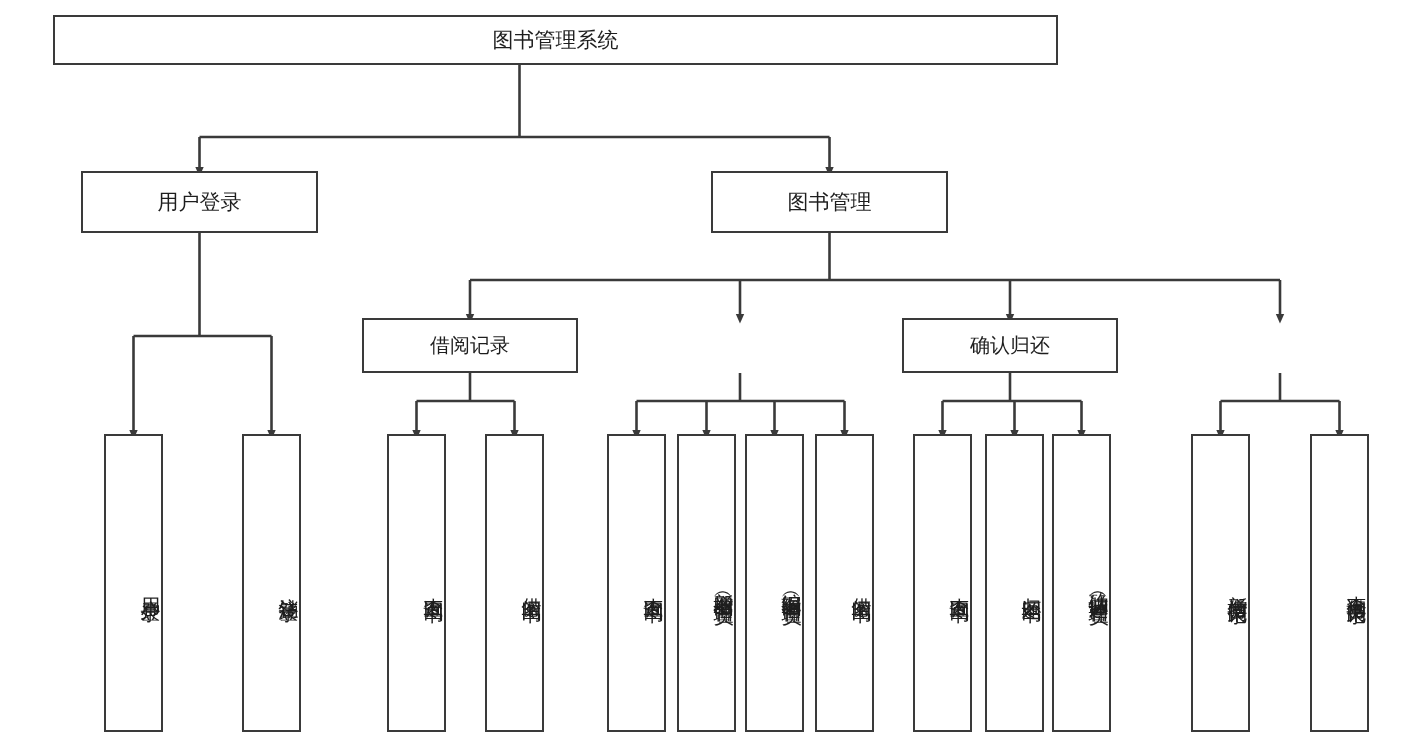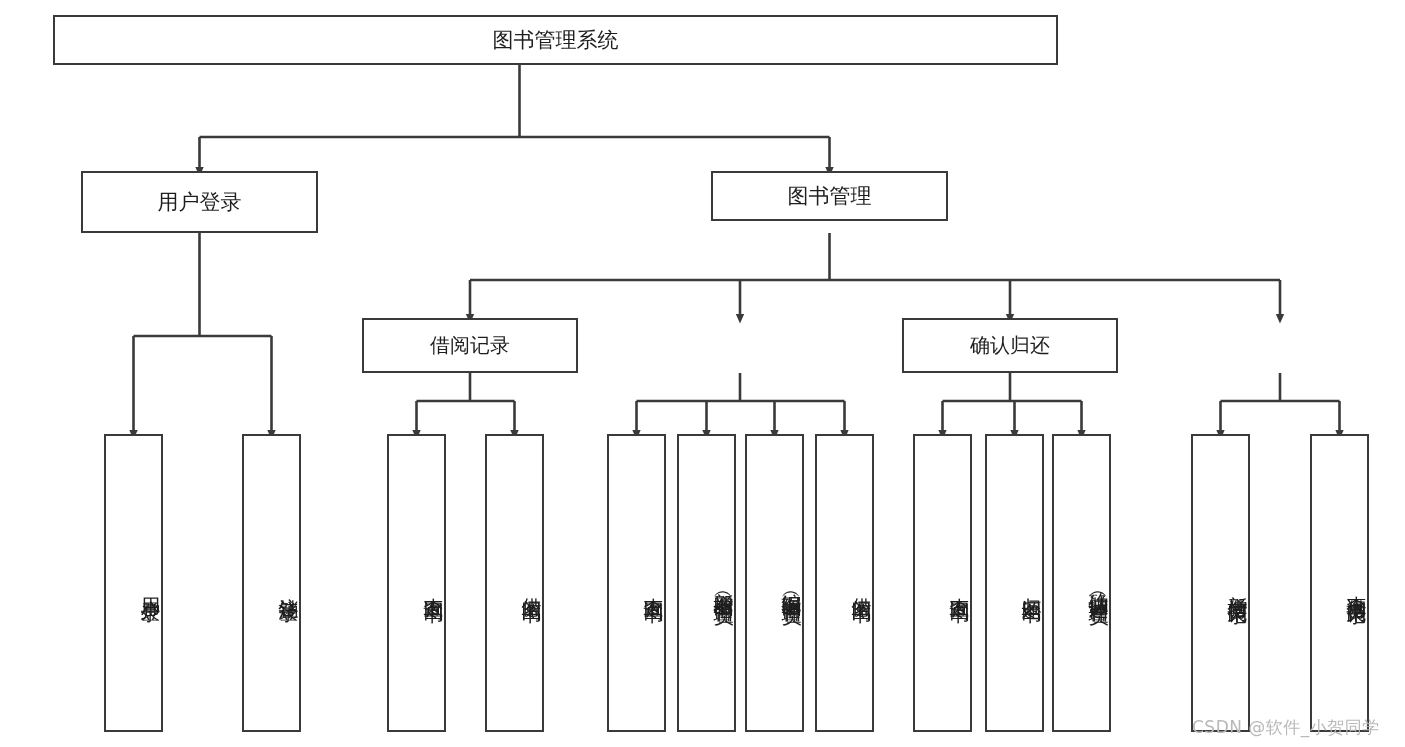--- a/index.html
+++ b/index.html
@@ -122,21 +122,21 @@
       </g>
   </svg>
 
   <div class="node root" style="left: 17px; top: 15px; width: 1005px; height: 50px; margin-left: 36px;">
     <span>图书管理系统</span>
   </div>
 
   <div class="node level1" style="left: 81px; top: 171px; width: 237px; height: 62px;">
     <span>用户登录</span>
   </div>
-  <div class="node level1" style="left: 711px; top: 171px; width: 237px; height: 50px;">
+  <div class="node level1" style="left: 711px; top: 171px; width: 237px; height: 62px;">
     <span>图书管理</span>
   </div>
 
   <div class="node level2" style="left: 362px; top: 318px; width: 216px; height: 55px;">
     <span>借阅记录</span>
   </div>
   <div class="node level2" style="left: 902px; top: 318px; width: 216px; height: 55px;">
     <span>确认归还</span>
   </div>
 
@@ -173,15 +173,14 @@
   <div class="node leaf" style="left: 1052px; top: 434px; width: 59px; height: 298px;">
     <span class="leaf-text">确认归还（管理员）</span>
   </div>
   <div class="node leaf" style="left: 1191px; top: 434px; width: 59px; height: 298px;">
     <span class="leaf-text">新增借阅记录</span>
   </div>
   <div class="node leaf" style="left: 1310px; top: 434px; width: 59px; height: 298px;">
     <span class="leaf-text">查询借阅记录</span>
   </div>
 
-  <div class="watermark" style="left: 1192px; top: 716px;">CSDN @软件_小贺同学</div>
 
 </div>
 
 </body></html>

